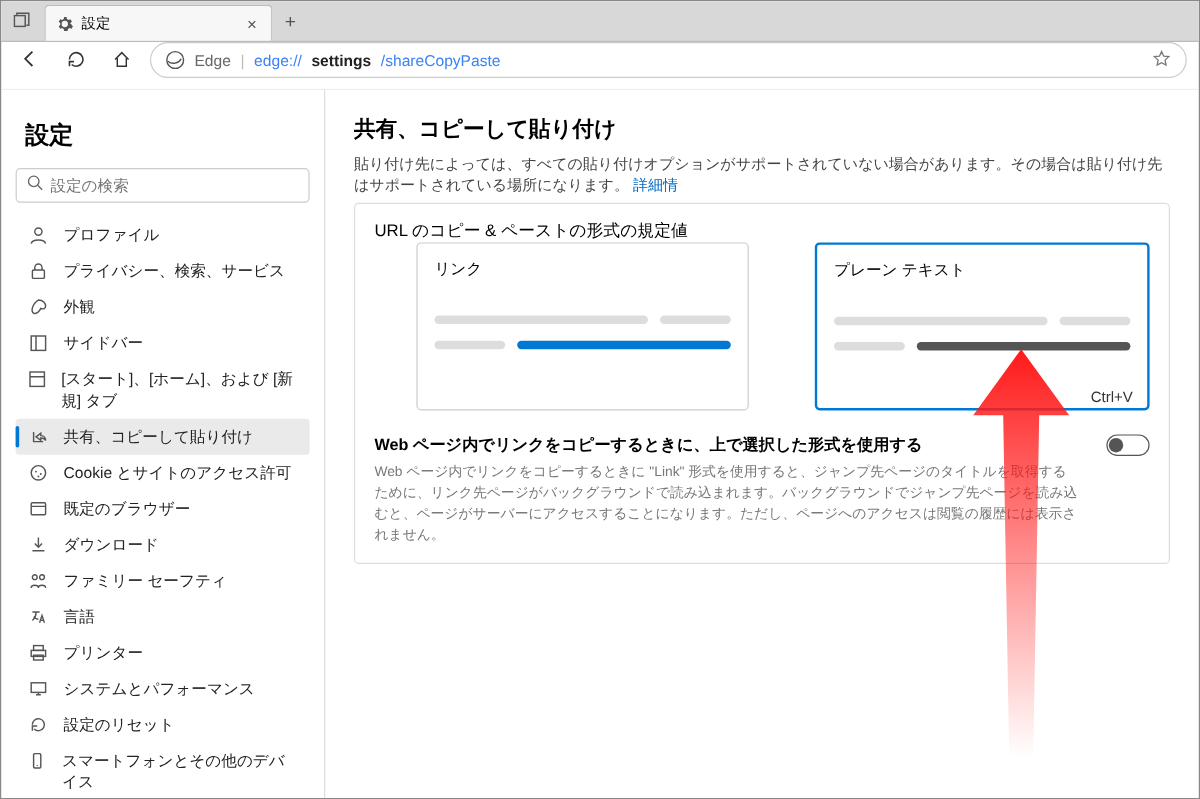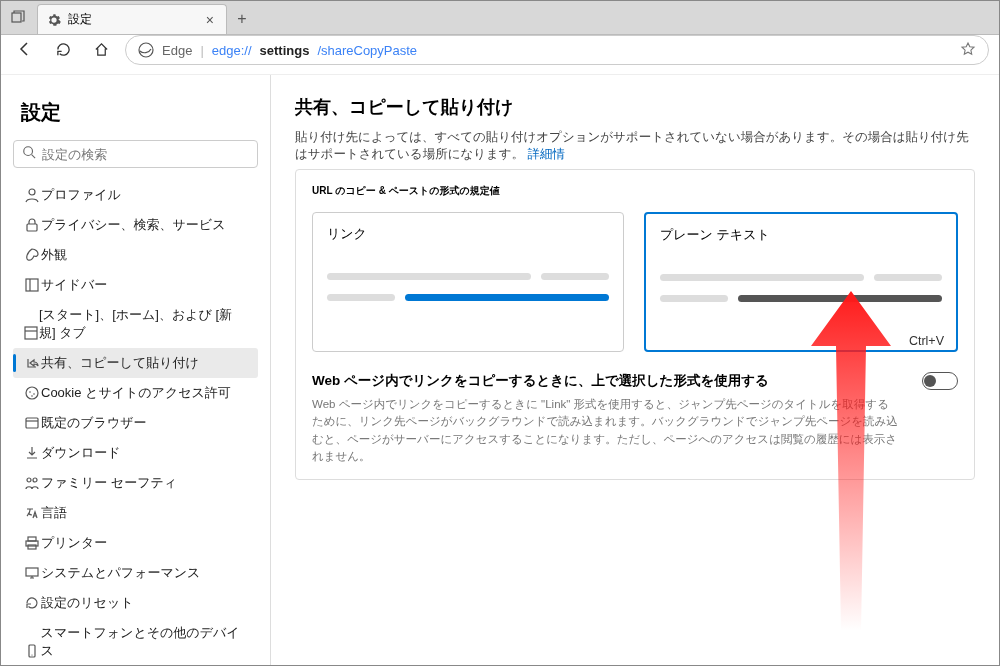--- a/index.html
+++ b/index.html
@@ -25,34 +25,34 @@
 .addr .fav { margin-left:auto; color:#777; }
 
 
 .main { display: flex; height: calc(666px - 74px); }
 .sidebar { width: 270px; border-right: 1px solid #ddd; padding: 18px 12px; }
 .sidebar h1 { font-size: 20px; font-weight: 600; margin: 6px 0 14px 8px; }
 .search { display:flex; align-items:center; border:1px solid #ccc; border-radius:4px; padding: 4px 8px; margin-bottom: 12px; }
 .search input { border:none; outline:none; font-size: 13px; flex:1; background:transparent; }
 .search .sicon { color:#666; margin-right:6px; }
 .navlist { list-style:none; }
-.navlist li { display:flex; align-items:flex-end; padding: 6px 10px; font-size: 13px; color:#222; cursor:pointer; border-radius: 3px; position:relative; }
+.navlist li { display:flex; align-items:flex-start; gap: 12px; padding: 6px 10px; font-size: 13px; color:#222; cursor:pointer; border-radius: 3px; position:relative; }
 .navlist li.active { background: #eaeaea; }
 .navlist li.active::before { content:""; position:absolute; left:0; top:6px; bottom:6px; width:3px; background:#0078d4; border-radius:2px; }
 .navlist .nicon { width:18px; height:18px; display:flex; align-items:center; justify-content:center; color:#555; }
 
 .content { flex:1; padding: 20px 24px; overflow:hidden; }
 .content h2 { font-size: 18px; font-weight:600; margin-bottom: 10px; }
 .desc { font-size: 12.5px; color:#444; margin-bottom: 6px; }
 .desc a { color:#0067c0; text-decoration:none; }
 
 .section { border:1px solid #ddd; border-radius:4px; padding: 14px 16px; }
-.section h3 { font-size: 10px; font-weight:700; margin-bottom: 14px; }
+.section h3 { font-size: 14px; font-weight:400; }
 .cards { display:flex; gap: 20px; }
-.card { flex:1; border:1px solid #ccc; border-radius:4px; padding: 12px 14px; cursor:pointer; position:relative; height: 140px; }
+.card { flex:1; border:1px solid #ccc; border-radius:4px; padding: 12px 14px; cursor:pointer; position:relative; height: 140px; margin-left: 35px; }
 .card.selected { border: 2px solid #0078d4; }
 .card-title { font-size: 13px; font-weight:500; margin-bottom: 30px; }
 .bars { display:flex; flex-direction:column; gap:14px; }
 .bar-row { display:flex; gap:10px; }
 .bar { height:7px; border-radius:4px; background:#ddd; }
 .bar.b1 { flex: 3; }
 .bar.b2 { flex: 1; }
 .bar.blue { background:#0078d4; }
 .bar.dark { background:#555; }
 .shortcut { position:absolute; bottom:2px; right:12px; font-size:12.5px; color:#333; }

